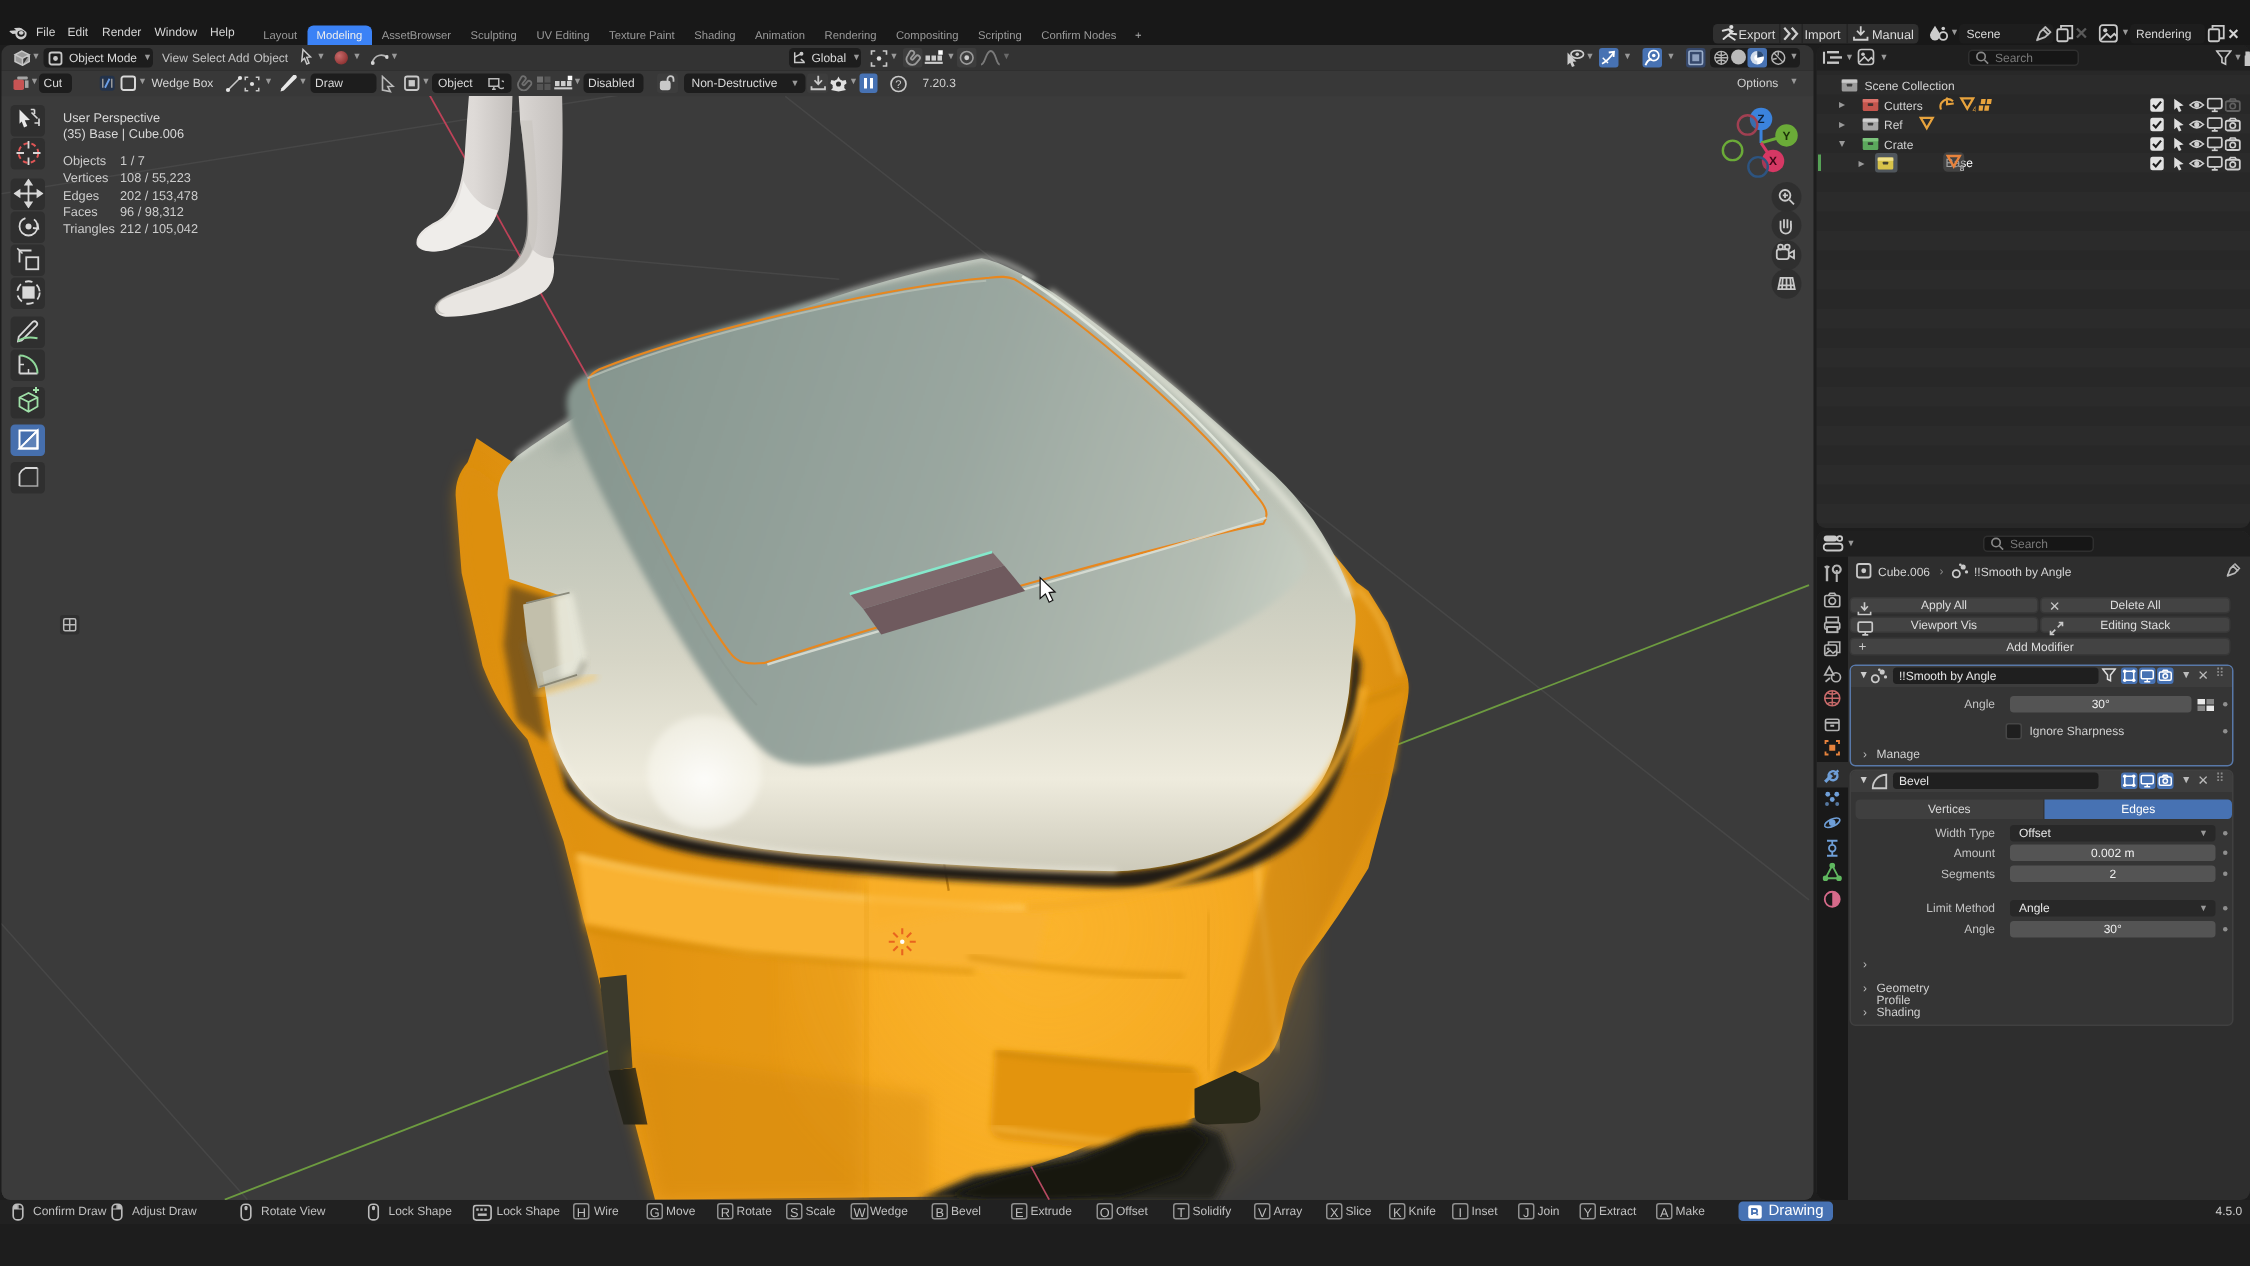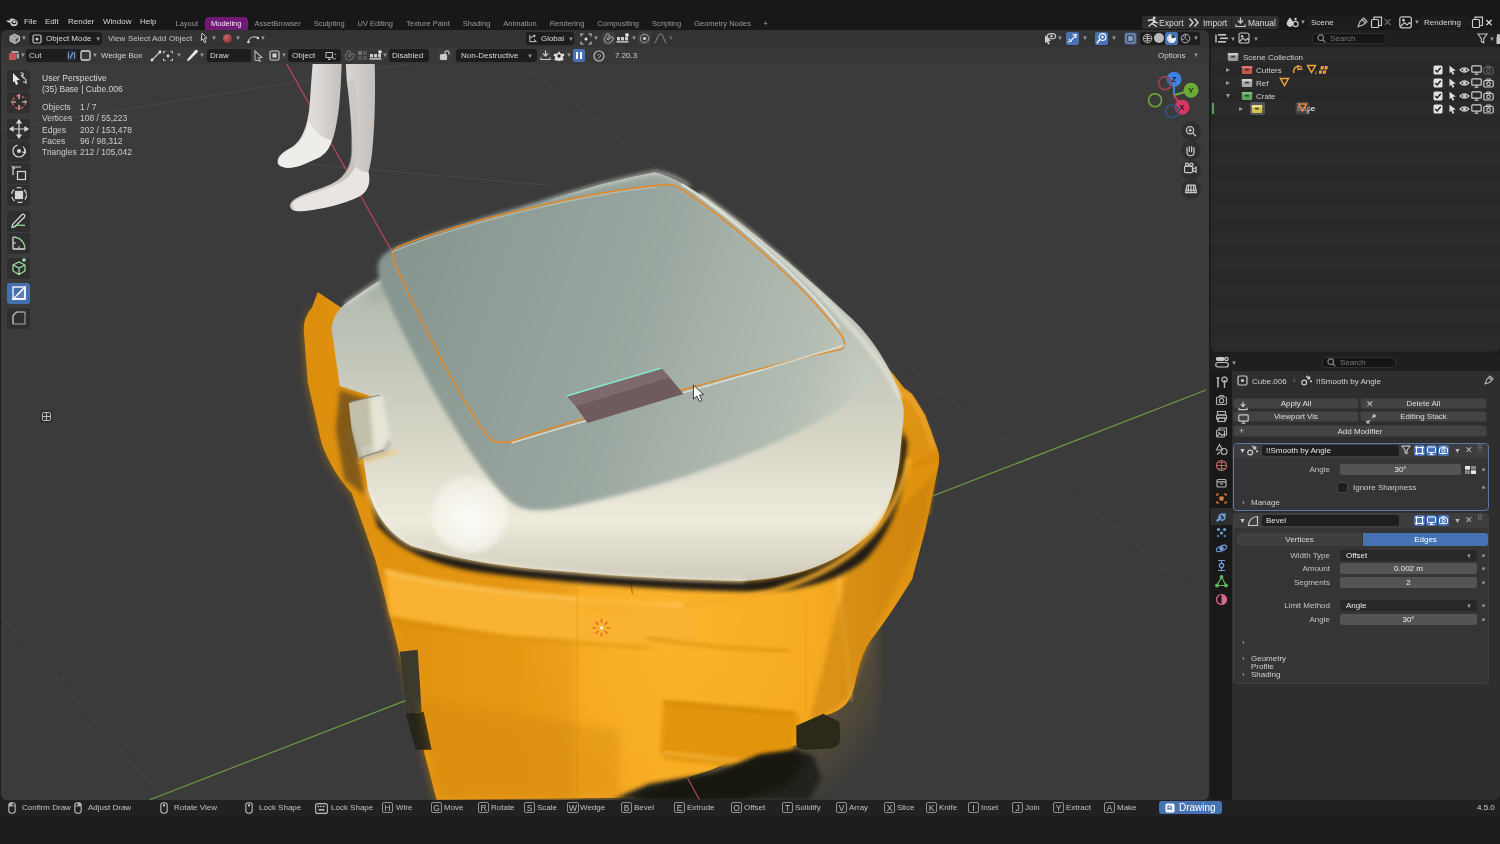--- a/index.html
+++ b/index.html
@@ -6,21 +6,21 @@
   html,body { width:1500px; height:844px; overflow:hidden; background:#1d1d1d;
     font-family:"Liberation Sans", sans-serif; -webkit-font-smoothing:antialiased; }
   .abs { position:absolute; }
   #root { position:absolute; top:0; left:0; width:1500px; height:844px; }
   .txt { color:#c5c5c5; font-size:8px; white-space:nowrap; }
   .row { display:flex; align-items:center;text-align:right; }
   
   #topbar { left:0; top:0; width:1500px; height:30px; background:#181818; }
   #topbar .menu { color:#d6d6d6; font-size:8px; }
   .tab { color:#9a9a9a; font-size:7.5px; height:13px; display:flex; align-items:center; padding:0 6.5px; }
-  .tab.active { background:#701a75; color:#eee; border-radius:4px 4px 0 0; }
+  .tab.active { background:#3b82f6; color:#eee; border-radius:4px 4px 0 0; }
   
   #vph1 { left:1px; top:30px; width:1208px; height:17px; background:#333333; border-radius:6px 6px 0 0; }
   #vph2 { left:1px; top:47px; width:1208px; height:17px; background:#383838; }
   .fld { background:#1d1d1d; border-radius:3px; color:#d8d8d8; font-size:8px; display:flex; align-items:center; white-space:nowrap; }
   .ddv { color:#999; font-size:6px; line-height:1; }
   
   #outliner { left:1211px; top:30px; width:289px; height:322px; background:#282828; border-radius:6px; overflow:hidden; }
   #props { left:1211px; top:354px; width:289px; height:446px; background:#2e2e2e; border-radius:6px; overflow:hidden; }
   
   #statusbar { left:0; top:800px; width:1500px; height:16px; background:#212121; }
@@ -58,21 +58,21 @@
       <div class="tab active">Modeling</div>
       <div class="tab">AssetBrowser</div>
       <div class="tab">Sculpting</div>
       <div class="tab">UV Editing</div>
       <div class="tab">Texture Paint</div>
       <div class="tab">Shading</div>
       <div class="tab">Animation</div>
       <div class="tab">Rendering</div>
       <div class="tab">Compositing</div>
       <div class="tab">Scripting</div>
-      <div class="tab">Geometry Nodes</div>
+      <div class="tab">Confirm Nodes</div>
       <div class="tab" style="padding:0 6px;color:#aaa;">+</div>
     </div>
 
     <div class="abs" style="left:1142px;top:16px;width:137px;height:13px;background:#2f2f2f;border-radius:3px;"></div>
     <div class="abs" style="left:1186px;top:16px;width:1px;height:13px;background:#242424;"></div>
     <div class="abs" style="left:1201px;top:16px;width:1px;height:13px;background:#242424;"></div>
     <div class="abs" style="left:1231px;top:16px;width:1px;height:13px;background:#242424;"></div>
     <svg class="abs" width="13" height="12" viewBox="0 0 13 12" style="left:1146px;top:16px;">
         <g stroke="#ddd" stroke-width="1.3" fill="none" stroke-linecap="round">
           <circle cx="8.2" cy="2" r="1.4" fill="#ddd" stroke="none"></circle>
@@ -261,21 +261,21 @@
   </div>
   <div class="abs" id="vph2">
     <svg class="abs" width="12" height="11" viewBox="0 0 12 11" style="left:7px;top:3px;">
         <g fill="#c75454">
           <rect x="1" y="3" width="7" height="7" rx="1.2"></rect>
           <rect x="3.5" y="1" width="7" height="2" rx="0.6" fill="#a5a5a5"></rect>
           <rect x="8.6" y="3.6" width="2.4" height="5" fill="#a5a5a5"></rect>
         </g>
       </svg>
     <span class="abs ddv" style="left:19px;top:5px;">▼</span>
-    <div class="abs row fld" style="left:25px;top:2px;width:55px;height:13px;padding-left:3px;">Cut</div>
+    <div class="abs row fld" style="left:25px;top:2px;width:22px;height:13px;padding-left:3px;">Cut</div>
     <svg class="abs" width="11" height="11" viewBox="0 0 11 11" style="left:65px;top:3px;">
         <rect x="0.5" y="0.5" width="10" height="10" rx="2" fill="#23324a"></rect>
         <path d="M4,8.5 L7,2.5" stroke="#6c9fe8" stroke-width="1.2"></path>
         <path d="M2.5,2.5 L2.5,8.5 M8.5,2.5 L8.5,8.5" stroke="#9a9a9a" stroke-width="1"></path>
       </svg>
     <svg class="abs" width="11" height="11" viewBox="0 0 11 11" style="left:79px;top:3px;">
         <rect x="1" y="1" width="9" height="9" rx="1.5" fill="none" stroke="#d8d8d8" stroke-width="1.3"></rect>
       </svg>
     <span class="abs ddv" style="left:91px;top:5px;">▼</span>
     <span class="abs txt" style="left:100px;top:4px;color:#d5d5d5;">Wedge Box</span>

